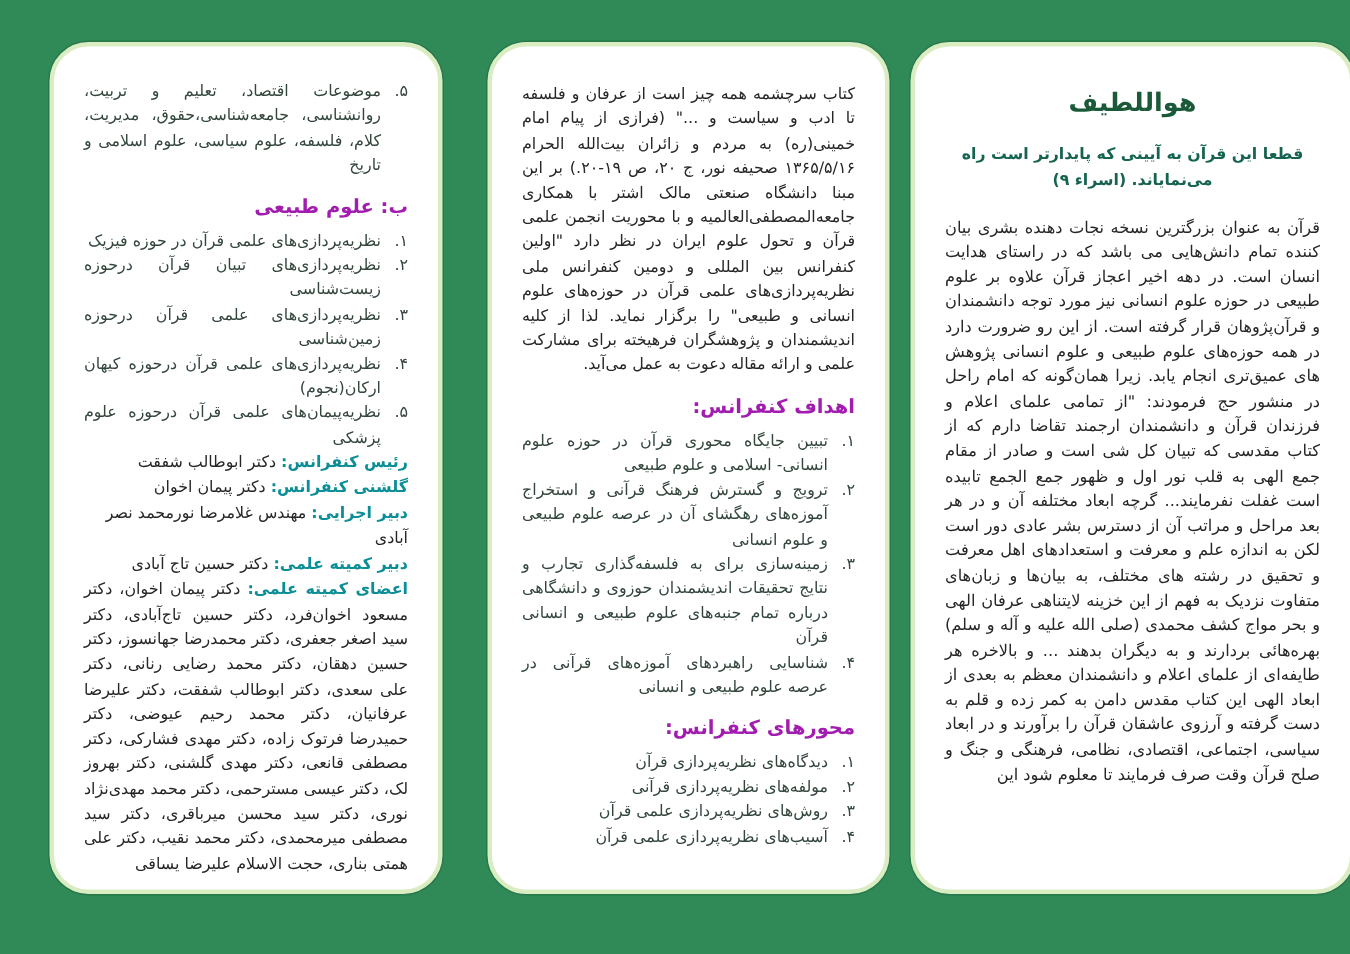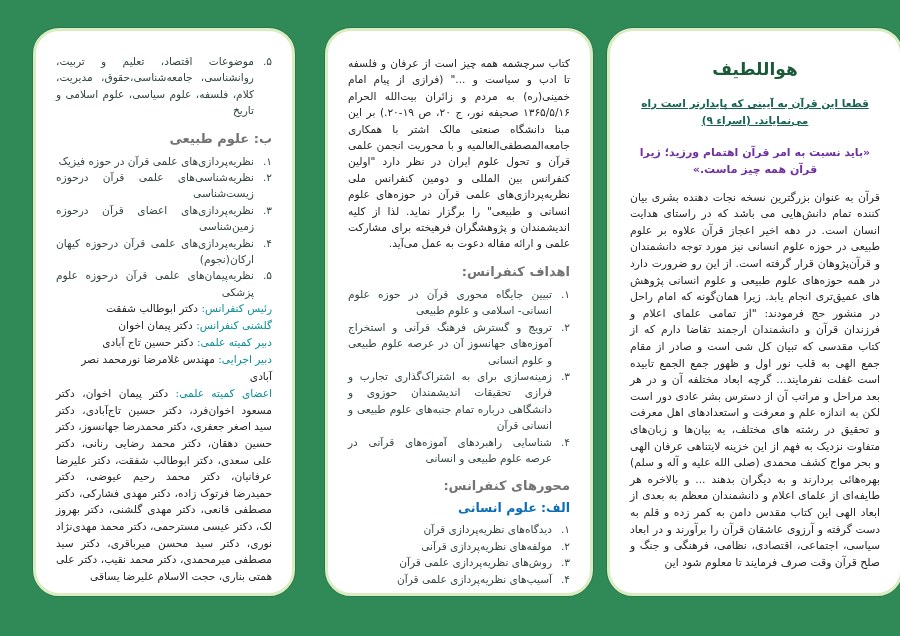--- a/index.html
+++ b/index.html
@@ -17,129 +17,128 @@
   .panel-left{left:33px;width:262px;padding:22px 20px 16px;}
   .panel-middle{left:325px;width:268px;padding:24px 20px 10px;}
   .panel-right{left:607px;width:296px;padding:24px 20px 16px;}
 
   .title{
     font-size:17px;font-weight:bold;color:#1b5a38;text-align:center;
     margin:4px 0 16px;
   }
   .verse{
     font-size:10.5px;font-weight:bold;color:#156350;text-align:center;
-    margin:0 0 15px;line-height:1.6;text-decoration:underline;
+    margin:0 0 15px;line-height:1.6;
   }
   .quote{
     font-size:11px;font-weight:bold;color:#7030a0;text-align:center;
     margin:0 0 12px;line-height:1.55;
   }
   .quote-source{
     font-size:10.5px;font-weight:bold;color:#7030a0;text-align:center;
     margin:0 0 14px;
   }
   .body-text{
     font-size:10.8px;line-height:16.6px;color:#262626;
     text-align:justify;margin:0;
   }
   .panel-middle .body-text{font-size:10.6px;line-height:16.4px;}
 
   h2.sec{
-    font-size:13px;font-weight:bold;color:#737373;
+    font-size:13px;font-weight:bold;color:#a21caf;
     margin:12px 0 7px;
   }
   h3.subsec{
     font-size:12.5px;font-weight:bold;color:#0d6eb8;
     margin:2px 0 6px;
   }
   .li{
     display:flex;font-size:10.6px;line-height:16.4px;color:#33463c;
   }
   .li .num{flex:0 0 18px;}
   .li .txt{flex:1;text-align:justify;}
 
   .role{font-size:10.6px;line-height:17px;margin:0;color:#262626;}
-  .rlabel{color:#0b8e96;font-weight:normal;}
+  .rlabel{color:#0b8e96;font-weight:bold;}
   .committee{
     font-size:10.6px;line-height:16.6px;margin:0;color:#262626;
     text-align:justify;
   }
 </style>
 </head>
 <body>
 
 <section class="panel panel-left" dir="rtl">
   <div class="li">
     <span class="num">۵.</span>
     <span class="txt">موضوعات اقتصاد، تعلیم و تربیت، روانشناسی، جامعه‌شناسی،حقوق، مدیریت، کلام، فلسفه، علوم سیاسی، علوم اسلامی و تاریخ</span>
   </div>
   <h2 class="sec">ب: علوم طبیعی</h2>
   <div class="li">
     <span class="num">۱.</span>
     <span class="txt">نظریه‌پردازی‌های علمی قرآن در حوزه فیزیک</span>
   </div>
   <div class="li">
     <span class="num">۲.</span>
-    <span class="txt">نظریه‌شناسی‌های علمی قرآن درحوزه زیست‌شناسی</span>
+    <span class="txt">نظریه‌پردازی‌های تبیان قرآن درحوزه زیست‌شناسی</span>
   </div>
   <div class="li">
     <span class="num">۳.</span>
-    <span class="txt">نظریه‌پردازی‌های اعضای قرآن درحوزه زمین‌شناسی</span>
+    <span class="txt">نظریه‌پردازی‌های علمی قرآن درحوزه زمین‌شناسی</span>
   </div>
   <div class="li">
     <span class="num">۴.</span>
     <span class="txt">نظریه‌پردازی‌های علمی قرآن درحوزه کیهان ارکان(نجوم)</span>
   </div>
   <div class="li">
     <span class="num">۵.</span>
     <span class="txt">نظریه‌پیمان‌های علمی قرآن درحوزه علوم پزشکی</span>
   </div>
   <p class="role">
     <span class="rlabel">رئیس کنفرانس:</span>
     <span class="rval">دکتر ابوطالب شفقت</span>
   </p>
   <p class="role">
     <span class="rlabel">گلشنی کنفرانس:</span>
     <span class="rval">دکتر پیمان اخوان</span>
   </p>
   <p class="role">
+    <span class="rlabel">دبیر اجرایی:</span>
+    <span class="rval">مهندس غلامرضا نورمحمد نصر آبادی</span>
+  </p>
+  <p class="role">
     <span class="rlabel">دبیر کمیته علمی:</span>
     <span class="rval">دکتر حسین تاج آبادی</span>
-  </p>
-  <p class="role">
-    <span class="rlabel">دبیر اجرایی:</span>
-    <span class="rval">مهندس غلامرضا نورمحمد نصر آبادی</span>
   </p>
   <p class="committee">
     <span class="rlabel">اعضای کمیته علمی:</span>
     <span>دکتر پیمان اخوان، دکتر مسعود اخوان‌فرد، دکتر حسین تاج‌آبادی، دکتر سید اصغر جعفری، دکتر محمدرضا جهانسوز، دکتر حسین دهقان، دکتر محمد رضایی رنانی، دکتر علی سعدی، دکتر ابوطالب شفقت، دکتر علیرضا عرفانیان، دکتر محمد رحیم عیوضی، دکتر حمیدرضا فرتوک زاده، دکتر مهدی فشارکی، دکتر مصطفی قانعی، دکتر مهدی گلشنی، دکتر بهروز لک، دکتر عیسی مسترحمی، دکتر محمد مهدی‌نژاد نوری، دکتر سید محسن میرباقری، دکتر سید مصطفی میرمحمدی، دکتر محمد نقیب، دکتر علی همتی بناری، حجت الاسلام علیرضا یساقی</span>
   </p>
 </section>
 
 <section class="panel panel-middle" dir="rtl">
   <p class="body-text">کتاب سرچشمه همه چیز است از عرفان و فلسفه تا ادب و سیاست و ..." (فرازی از پیام امام خمینی(ره) به مردم و زائران بیت‌الله الحرام ۱۳۶۵/۵/۱۶ صحیفه نور، ج ۲۰، ص ۱۹-۲۰.) بر این مبنا دانشگاه صنعتی مالک اشتر با همکاری جامعه‌المصطفی‌العالمیه و با محوریت انجمن علمی قرآن و تحول علوم ایران در نظر دارد "اولین کنفرانس بین المللی و دومین کنفرانس ملی نظریه‌پردازی‌های علمی قرآن در حوزه‌های علوم انسانی و طبیعی" را برگزار نماید. لذا از کلیه اندیشمندان و پژوهشگران فرهیخته برای مشارکت علمی و ارائه مقاله دعوت به عمل می‌آید.</p>
   <h2 class="sec">اهداف کنفرانس:</h2>
   <div class="li">
     <span class="num">۱.</span>
     <span class="txt">تبیین جایگاه محوری قرآن در حوزه علوم انسانی- اسلامی و علوم طبیعی</span>
   </div>
   <div class="li">
     <span class="num">۲.</span>
-    <span class="txt">ترویج و گسترش فرهنگ قرآنی و استخراج آموزه‌های جهانسوز آن در عرصه علوم طبیعی و علوم انسانی</span>
+    <span class="txt">ترویج و گسترش فرهنگ قرآنی و استخراج آموزه‌های رهگشای آن در عرصه علوم طبیعی و علوم انسانی</span>
   </div>
   <div class="li">
     <span class="num">۳.</span>
-    <span class="txt">زمینه‌سازی برای به اشتراک‌گذاری تجارب و فرازی تحقیقات اندیشمندان حوزوی و دانشگاهی درباره تمام جنبه‌های علوم طبیعی و انسانی قرآن</span>
+    <span class="txt">زمینه‌سازی برای به فلسفه‌گذاری تجارب و نتایج تحقیقات اندیشمندان حوزوی و دانشگاهی درباره تمام جنبه‌های علوم طبیعی و انسانی قرآن</span>
   </div>
   <div class="li">
     <span class="num">۴.</span>
     <span class="txt">شناسایی راهبردهای آموزه‌های قرآنی در عرصه علوم طبیعی و انسانی</span>
   </div>
   <h2 class="sec">محورهای کنفرانس:</h2>
-  <h3 class="subsec">الف: علوم انسانی</h3>
   <div class="li">
     <span class="num">۱.</span>
     <span class="txt">دیدگاه‌های نظریه‌پردازی قرآن</span>
   </div>
   <div class="li">
     <span class="num">۲.</span>
     <span class="txt">مولفه‌های نظریه‌پردازی قرآنی</span>
   </div>
   <div class="li">
     <span class="num">۳.</span>
@@ -147,15 +146,14 @@
   </div>
   <div class="li">
     <span class="num">۴.</span>
     <span class="txt">آسیب‌های نظریه‌پردازی علمی قرآن</span>
   </div>
 </section>
 
 <section class="panel panel-right" dir="rtl">
   <h1 class="title">هواللطیف</h1>
   <p class="verse">قطعا این قرآن به آیینی که پایدارتر است راه می‌نمایاند. (اسراء ۹)</p>
-  <p class="quote">«باید نسبت به امر قرآن اهتمام ورزید؛ زیرا قرآن همه چیز ماست.»</p>
   <p class="body-text">قرآن به عنوان بزرگترین نسخه نجات دهنده بشری بیان کننده تمام دانش‌هایی می باشد که در راستای هدایت انسان است. در دهه اخیر اعجاز قرآن علاوه بر علوم طبیعی در حوزه علوم انسانی نیز مورد توجه دانشمندان و قرآن‌پژوهان قرار گرفته است. از این رو ضرورت دارد در همه حوزه‌های علوم طبیعی و علوم انسانی پژوهش های عمیق‌تری انجام یابد. زیرا همان‌گونه که امام راحل در منشور حج فرمودند: "از تمامی علمای اعلام و فرزندان قرآن و دانشمندان ارجمند تقاضا دارم که از کتاب مقدسی که تبیان کل شی است و صادر از مقام جمع الهی به قلب نور اول و ظهور جمع الجمع تابیده است غفلت نفرمایند... گرچه ابعاد مختلفه آن و در هر بعد مراحل و مراتب آن از دسترس بشر عادی دور است لکن به اندازه علم و معرفت و استعدادهای اهل معرفت و تحقیق در رشته های مختلف، به بیان‌ها و زبان‌های متفاوت نزدیک به فهم از این خزینه لایتناهی عرفان الهی و بحر مواج کشف محمدی (صلی الله علیه و آله و سلم) بهره‌هائی بردارند و به دیگران بدهند ... و بالاخره هر طایفه‌ای از علمای اعلام و دانشمندان معظم به بعدی از ابعاد الهی این کتاب مقدس دامن به کمر زده و قلم به دست گرفته و آرزوی عاشقان قرآن را برآورند و در ابعاد سیاسی، اجتماعی، اقتصادی، نظامی، فرهنگی و جنگ و صلح قرآن وقت صرف فرمایند تا معلوم شود این</p>
 </section>
 
 </body></html>

